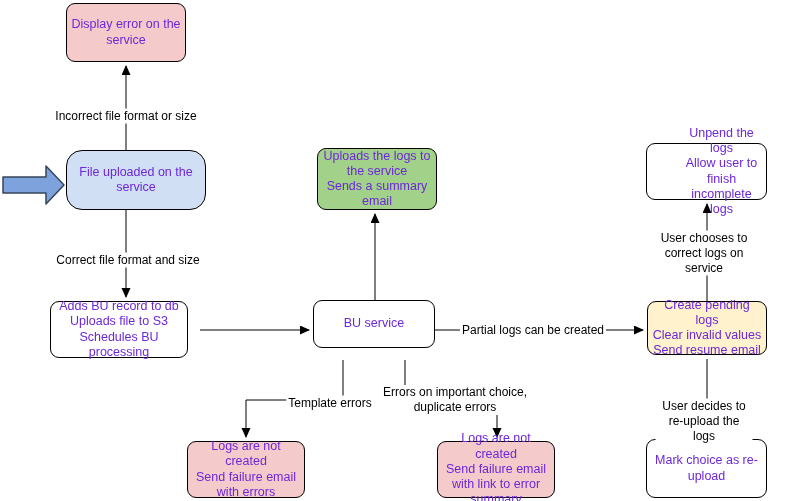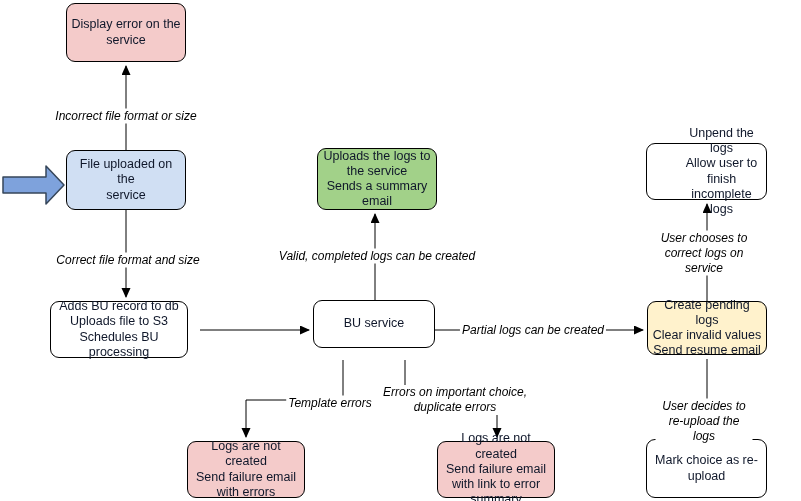--- a/index.html
+++ b/index.html
@@ -27,41 +27,40 @@
     box-sizing: border-box;
     border: 1px solid #000000;
     border-radius: 9px;
     background: #ffffff;
     display: flex;
     align-items: center;
     justify-content: center;
     text-align: center;
     font-size: 12.5px;
     line-height: 1.22;
-    color: #0f172a;
+    color: #6d28d9;
     white-space: pre-line;
     padding: 2px 4px;
     z-index: 2;
   }
   .node.pink   { background: #F4CBCA; }
   .node.blue   { background: #D0DFF3; }
   .node.green  { background: #A2D189; }
   .node.yellow { background: #FFF2CC; }
   .edge-label {
     position: absolute;
     transform: translate(-50%, -50%);
     background: #ffffff;
     font-size: 12px;
     line-height: 1.25;
     color: #000000;
     text-align: center;
     white-space: pre-line;
     padding: 0 2px;
     z-index: 3;
-    font-style: italic;
   }
 </style>
 </head>
 <body>
 
 <div id="canvas">
 
   <svg id="edges" viewBox="0 0 801 501" xmlns="http://www.w3.org/2000/svg">
     <defs>
       <marker id="arrow" markerWidth="11" markerHeight="10" refX="9" refY="4.5" orient="auto" markerUnits="userSpaceOnUse">
@@ -86,21 +85,21 @@
     <path d="M405,360 L405,400 L497,400 L497,437" fill="none" stroke="#000" stroke-width="1" marker-end="url(#arrow)"></path>
 
     <line x1="707" y1="301" x2="707" y2="204" stroke="#000" stroke-width="1" marker-end="url(#arrow)"></line>
 
     <line x1="707" y1="359" x2="707" y2="435" stroke="#000" stroke-width="1" marker-end="url(#arrow)"></line>
   </svg>
 
   <div class="node pink" style="left:66px; top:3px; width:120px; height:59px;">Display error on the
 service</div>
 
-  <div class="node blue" style="left:66px; top:150px; width:120px; height:60px;">File uploaded on the
+  <div class="node blue" style="left:66px; top:150px; width:140px; height:60px;border-radius:16px;">File uploaded on the
 service</div>
 
   <div class="node" style="left:50px; top:301px; width:138px; height:57px;">Adds BU record to db
 Uploads file to S3
 Schedules BU processing</div>
 
   <div class="node" style="left:313px; top:300px; width:122px; height:48px;">BU service</div>
 
   <div class="node green" style="left:317px; top:148px; width:120px; height:62px;">Uploads the logs to
 the service
@@ -124,21 +123,20 @@
 
   <div class="node pink" style="left:437px; top:441px; width:118px; height:57px;">Logs are not created
 Send failure email
 with link to error
 summary</div>
 
   <div class="edge-label" style="left:126px; top:116px;">Incorrect file format or size</div>
 
   <div class="edge-label" style="left:128px; top:260px;">Correct file format and size</div>
 
-  <div class="edge-label" style="left:377px; top:256px;">Valid, completed logs can be created</div>
 
   <div class="edge-label" style="left:533px; top:330px;">Partial logs can be created</div>
 
   <div class="edge-label" style="left:330px; top:403px;">Template errors</div>
 
   <div class="edge-label" style="left:455px; top:400px;">Errors on important choice,
 duplicate errors</div>
 
   <div class="edge-label" style="left:704px; top:253px;">User chooses to correct logs on service</div>
 

